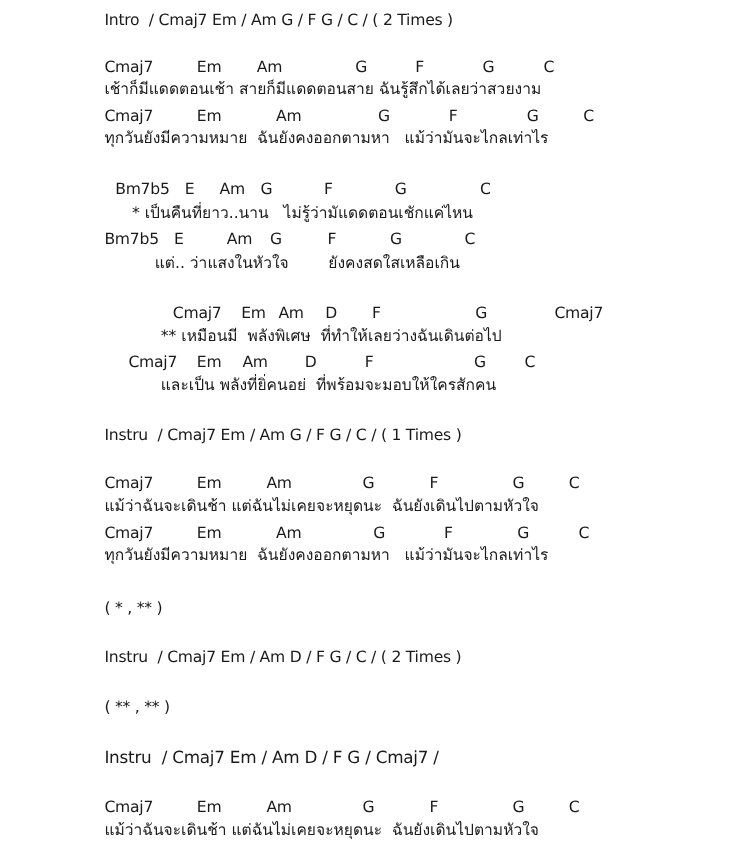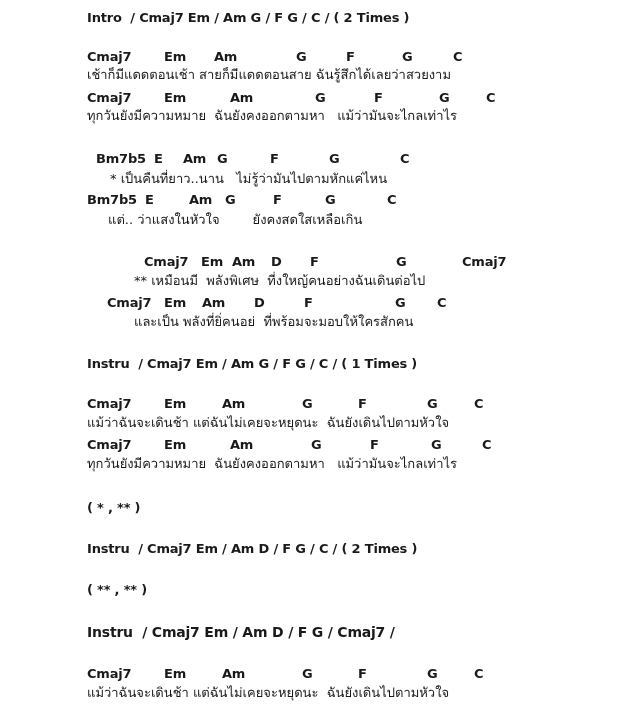--- a/index.html
+++ b/index.html
@@ -1,19 +1,19 @@
 <!DOCTYPE html>
 <html><head>
 <meta charset="utf-8">
 <style>
   html, body { margin: 0; padding: 0; background: #ffffff; }
   body { width: 620px; height: 712px; position: relative; overflow: hidden;
          font-family: "DejaVu Sans", "Liberation Sans", sans-serif; color: #1a1a1a; }
   .line { position: absolute; white-space: pre; }
-  .chord { font-weight: bold; font-size: 13px; line-height: 16px; letter-spacing: -0.2px; }
+  .chord { font-weight: normal; font-size: 13px; line-height: 16px; letter-spacing: -0.2px; }
   .lyric { font-size: 13px; line-height: 18px; }
   .c { position: absolute; top: 0; }
 </style>
 </head>
 <body>
 
 <div class="line chord" style="left:87px;top:10px;">Intro  / Cmaj7 Em / Am G / F G / C / ( 2 Times )</div>
 
 <div class="line chord" style="left:87px;top:49px;width:500px;height:16px;">
   <span class="c" style="left:0px">Cmaj7</span>
@@ -38,42 +38,42 @@
 
 <div class="line chord" style="left:87px;top:151px;width:500px;height:16px;">
   <span class="c" style="left:9px">Bm7b5</span>
   <span class="c" style="left:67px">E</span>
   <span class="c" style="left:96px">Am</span>
   <span class="c" style="left:130px">G</span>
   <span class="c" style="left:183px">F</span>
   <span class="c" style="left:242px">G</span>
   <span class="c" style="left:313px">C</span>
 </div>
-<div class="line lyric" style="left:110px;top:170px;">* เป็นคืนที่ยาว..นาน   ไม่รู้ว่ามันไปตามหักแค่ไหน</div>
+<div class="line lyric" style="left:110px;top:170px;">* เป็นคืนที่ยาว..นาน   ไม่รู้ว่ามัแดดตอนเชักแค่ไหน</div>
 <div class="line chord" style="left:87px;top:192px;width:500px;height:16px;">
   <span class="c" style="left:0px">Bm7b5</span>
   <span class="c" style="left:58px">E</span>
   <span class="c" style="left:102px">Am</span>
   <span class="c" style="left:138px">G</span>
   <span class="c" style="left:186px">F</span>
   <span class="c" style="left:238px">G</span>
   <span class="c" style="left:300px">C</span>
 </div>
-<div class="line lyric" style="left:108px;top:211px;">แต่.. ว่าแสงในหัวใจ        ยังคงสดใสเหลือเกิน</div>
+<div class="line lyric" style="left:129px;top:211px;">แต่.. ว่าแสงในหัวใจ        ยังคงสดใสเหลือเกิน</div>
 
 <div class="line chord" style="left:87px;top:254px;width:500px;height:16px;">
   <span class="c" style="left:57px">Cmaj7</span>
   <span class="c" style="left:114px">Em</span>
   <span class="c" style="left:145px">Am</span>
   <span class="c" style="left:184px">D</span>
   <span class="c" style="left:223px">F</span>
   <span class="c" style="left:309px">G</span>
   <span class="c" style="left:375px">Cmaj7</span>
 </div>
-<div class="line lyric" style="left:134px;top:272px;">** เหมือนมี  พลังพิเศษ  ที่งใหญ้คนอย่างฉันเดินต่อไป</div>
+<div class="line lyric" style="left:134px;top:272px;">** เหมือนมี  พลังพิเศษ  ที่ทำให้เลยว่างฉันเดินต่อไป</div>
 <div class="line chord" style="left:87px;top:295px;width:500px;height:16px;">
   <span class="c" style="left:20px">Cmaj7</span>
   <span class="c" style="left:77px">Em</span>
   <span class="c" style="left:115px">Am</span>
   <span class="c" style="left:167px">D</span>
   <span class="c" style="left:217px">F</span>
   <span class="c" style="left:308px">G</span>
   <span class="c" style="left:350px">C</span>
 </div>
 <div class="line lyric" style="left:134px;top:313px;">และเป็น พลังที่ยิ่คนอย่  ที่พร้อมจะมอบให้ใครสักคน</div>

